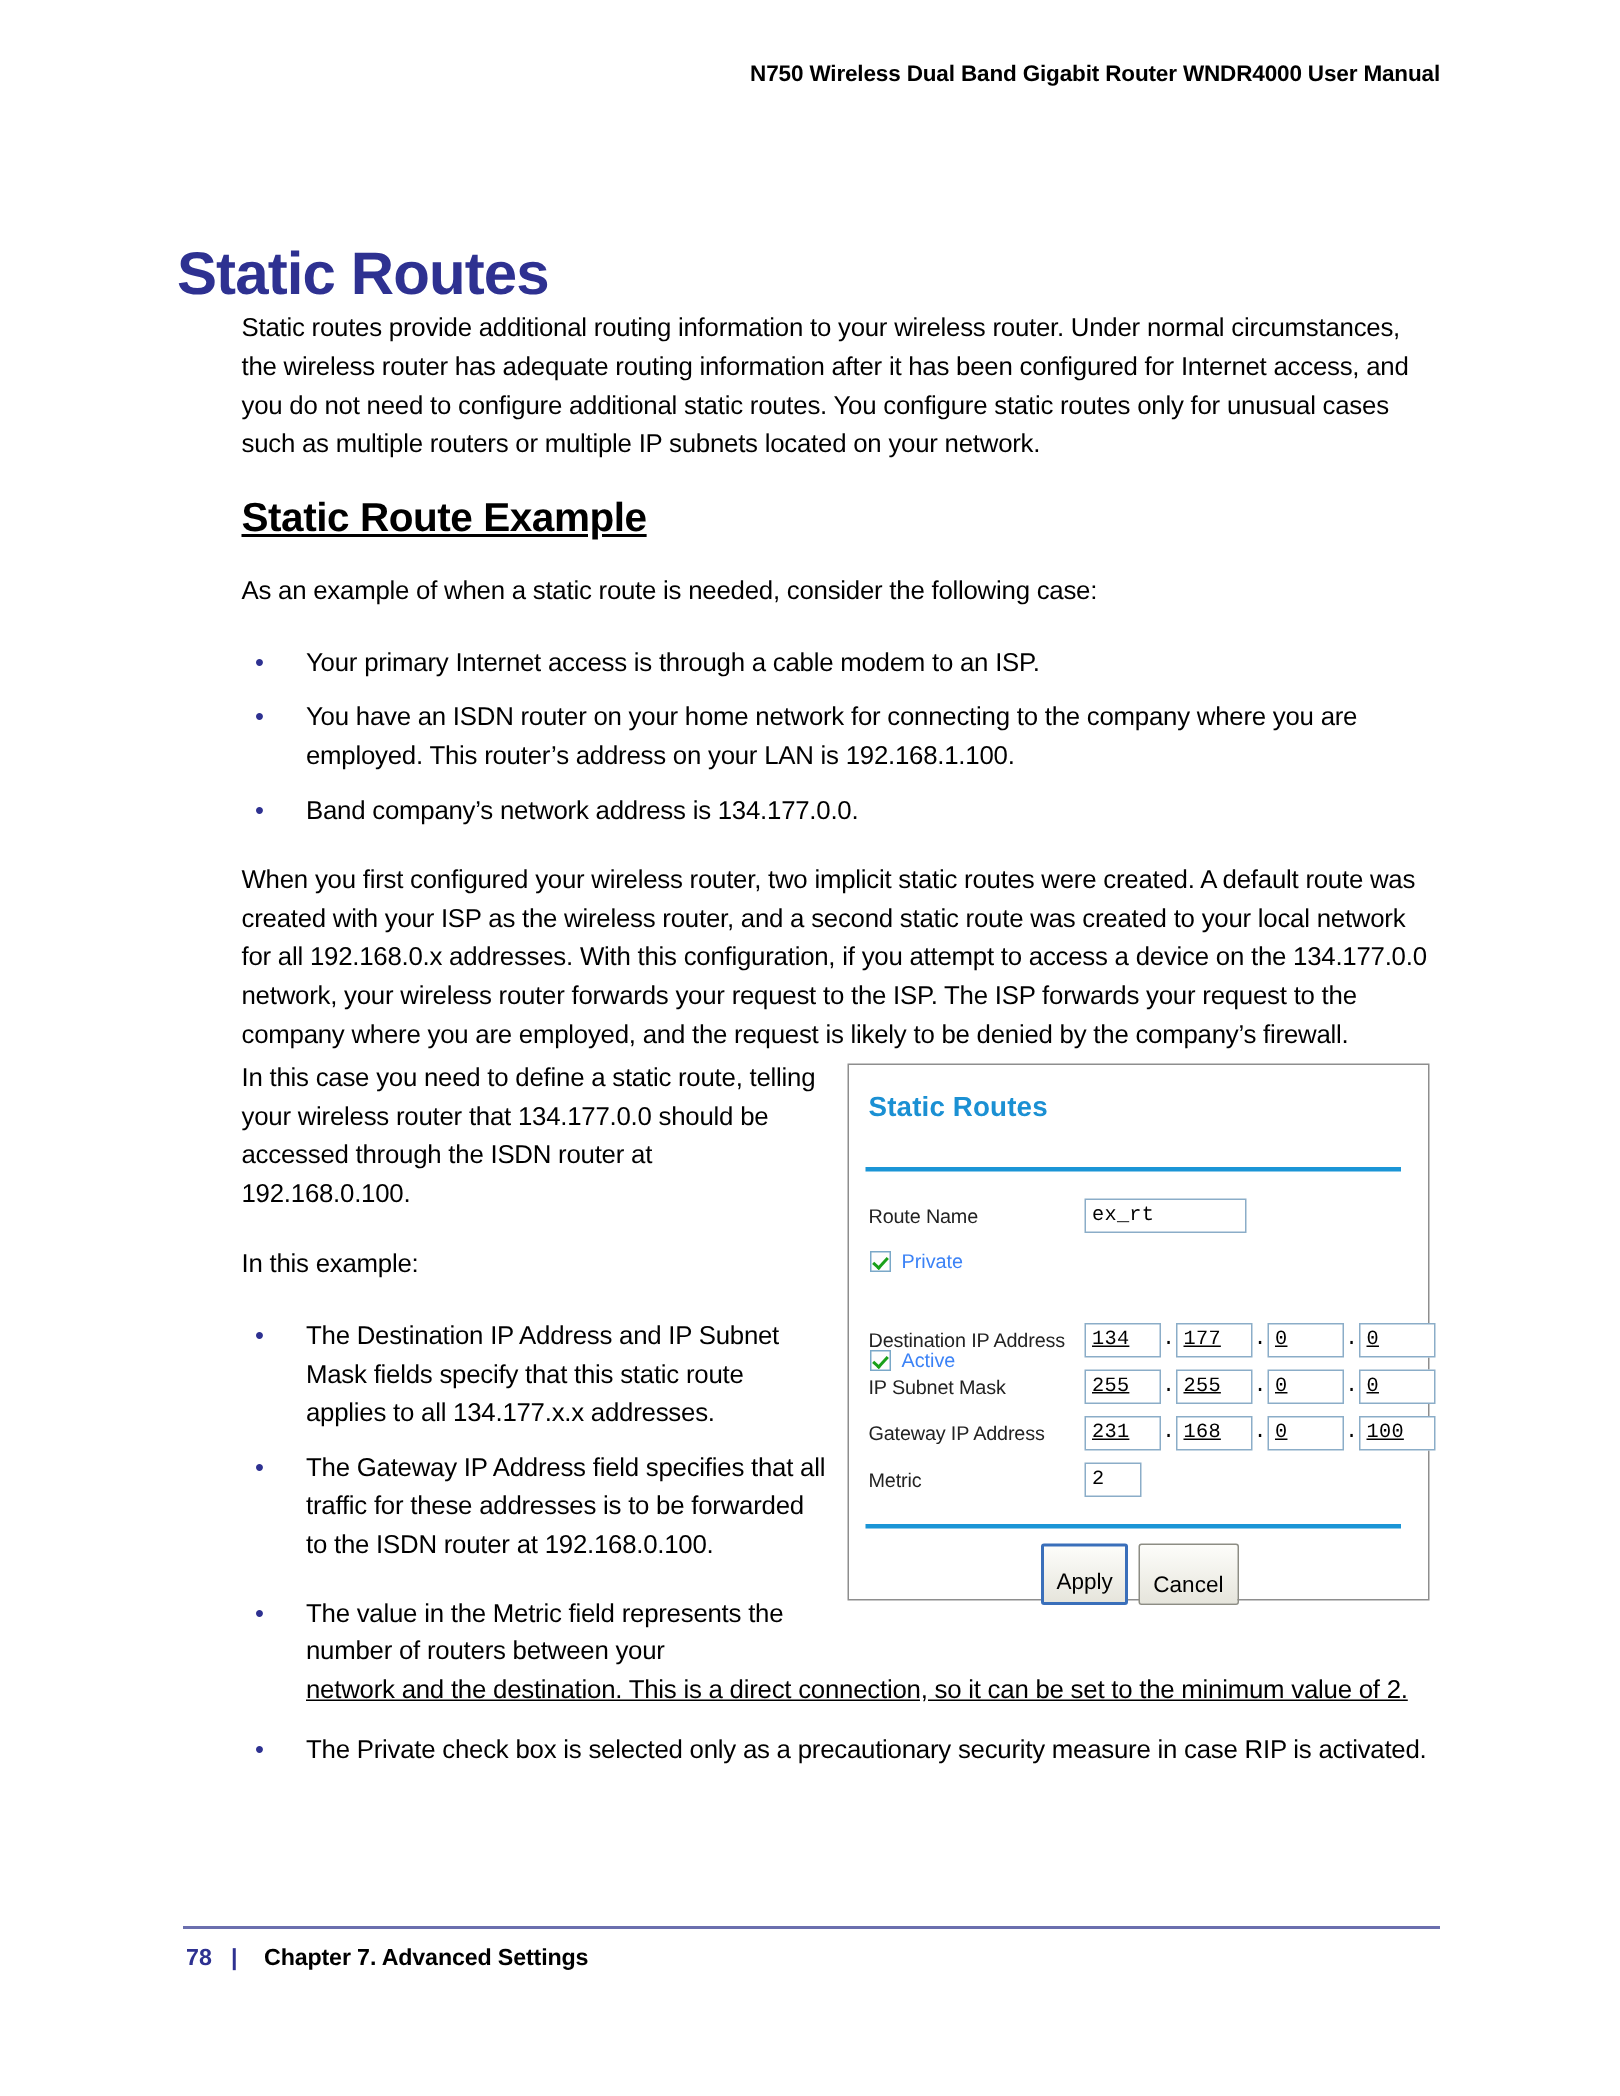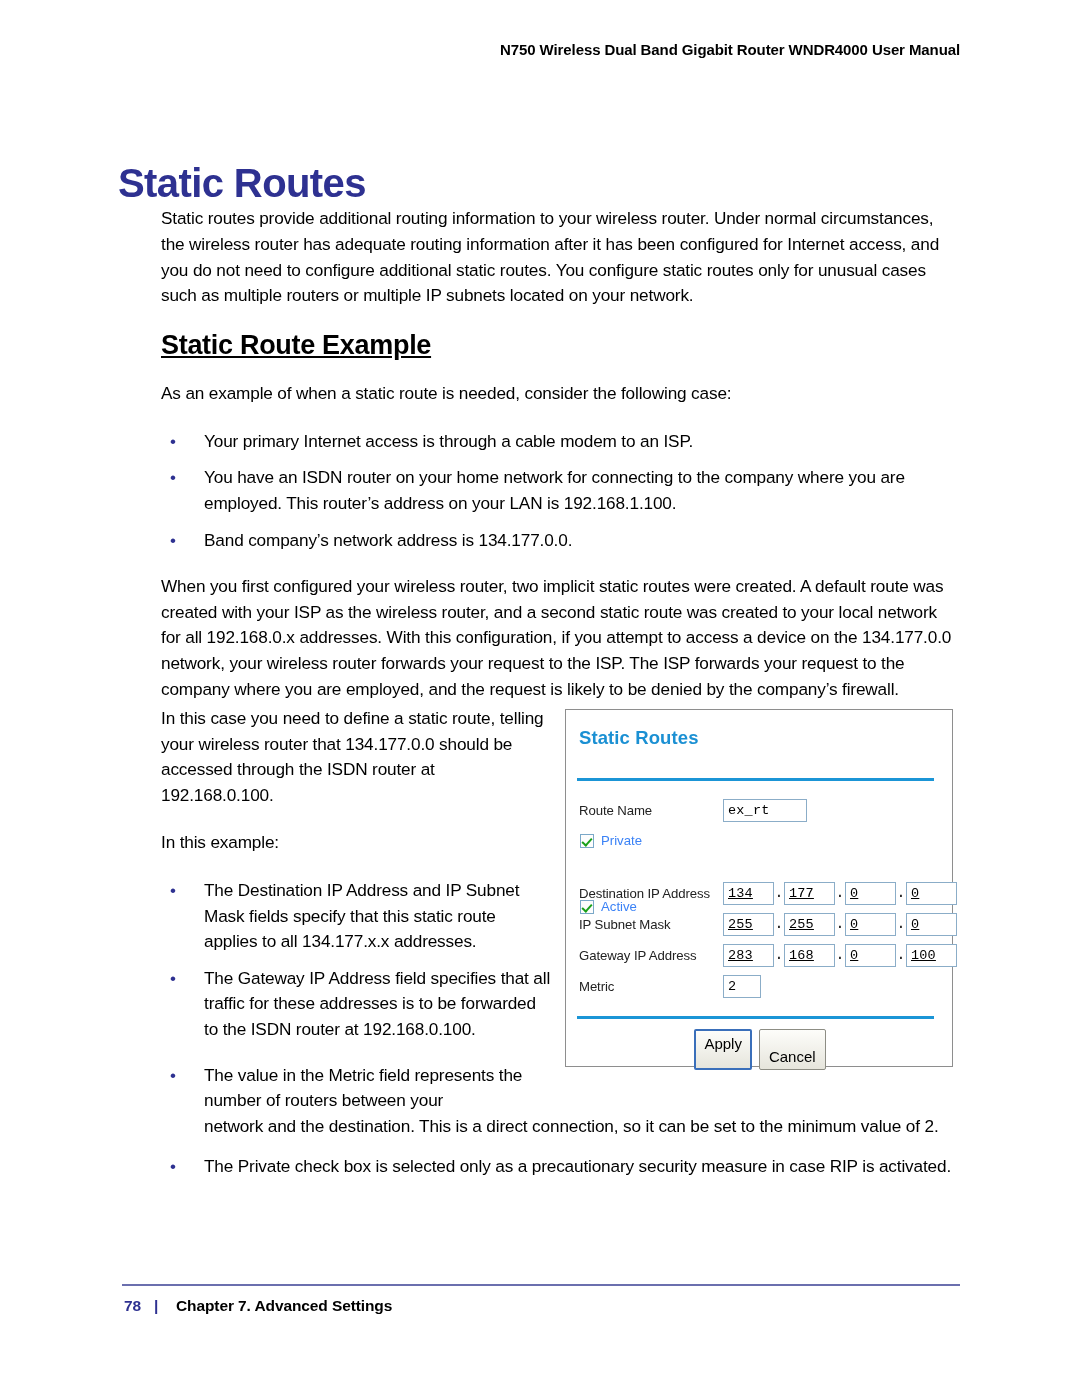--- a/index.html
+++ b/index.html
@@ -235,21 +235,21 @@
     font-size: 15px;
     color: #000;
     padding: 18px 9px 3px 9px;
     background: linear-gradient(#fdfdfa, #e6e5dc);
     border: 1px solid #8d8d84;
     border-radius: 2px;
     line-height: 18px;
   }
   .btn.primary {
     border: 2px solid #3a6fba;
-    padding: 4px 8px 2px 8px;
+    padding: 15px 8px 2px 8px;
   }
 
   
   .footer-rule {
     position: absolute;
     top: 1284px;
     left: 122px;
     width: 838px;
     height: 2px;
     background: #6b6fae;
@@ -327,39 +327,39 @@
           <span class="bullet-mark">•</span>
           <span>The Gateway IP Address field specifies that all traffic for these addresses is to be forwarded to the ISDN router at 192.168.0.100.</span>
         </li>
       </ul>
     </div>
 
     <ul class="bullets" style="margin-top:11px; width:800px;">
       <li>
         <span class="bullet-mark">•</span>
         <span style="display:block; width:345px;">The value in the Metric field represents the number of routers between your</span>
-        <span style="display:block;">network and the destination. This is a direct connection, so it can be set to the minimum value of 2.</span>
+        <span style="display:block;text-decoration:underline;">network and the destination. This is a direct connection, so it can be set to the minimum value of 2.</span>
       </li>
       <li style="margin-top:14px;">
         <span class="bullet-mark">•</span>
         <span>The Private check box is selected only as a precautionary security measure in case RIP is activated.</span>
       </li>
     </ul>
   </div>
 
   <div class="dialog">
     <div class="dialog-inner">
 
       <div class="dlg-title">Static Routes</div>
 
       <div class="dlg-rule-top"></div>
 
       <div class="form-row" style="top:89px;">
         <span class="fld-label" style="width:144px;">Route Name</span>
-        <span class="txtbox" style="width:84px;text-align:right;">ex_rt</span>
+        <span class="txtbox" style="width:108px;text-align:right;">ex_rt</span>
       </div>
 
       <div class="chk-row" style="top:123px;">
         <span class="checkbox"></span>
         <span class="chk-label">Private</span>
       </div>
 
       <div class="chk-row" style="top:149px;margin-top:40px;">
         <span class="checkbox"></span>
         <span class="chk-label">Active</span>
@@ -382,21 +382,21 @@
         <span class="dot">.</span>
         <span class="txtbox octet">255</span>
         <span class="dot">.</span>
         <span class="txtbox octet">0</span>
         <span class="dot">.</span>
         <span class="txtbox octet">0</span>
       </div>
 
       <div class="form-row" style="top:234px;">
         <span class="fld-label" style="width:144px;">Gateway IP Address</span>
-        <span class="txtbox octet">283</span>
+        <span class="txtbox octet">231</span>
         <span class="dot">.</span>
         <span class="txtbox octet">168</span>
         <span class="dot">.</span>
         <span class="txtbox octet">0</span>
         <span class="dot">.</span>
         <span class="txtbox octet">100</span>
       </div>
 
       <div class="form-row" style="top:265px;">
         <span class="fld-label" style="width:144px;">Metric</span>

